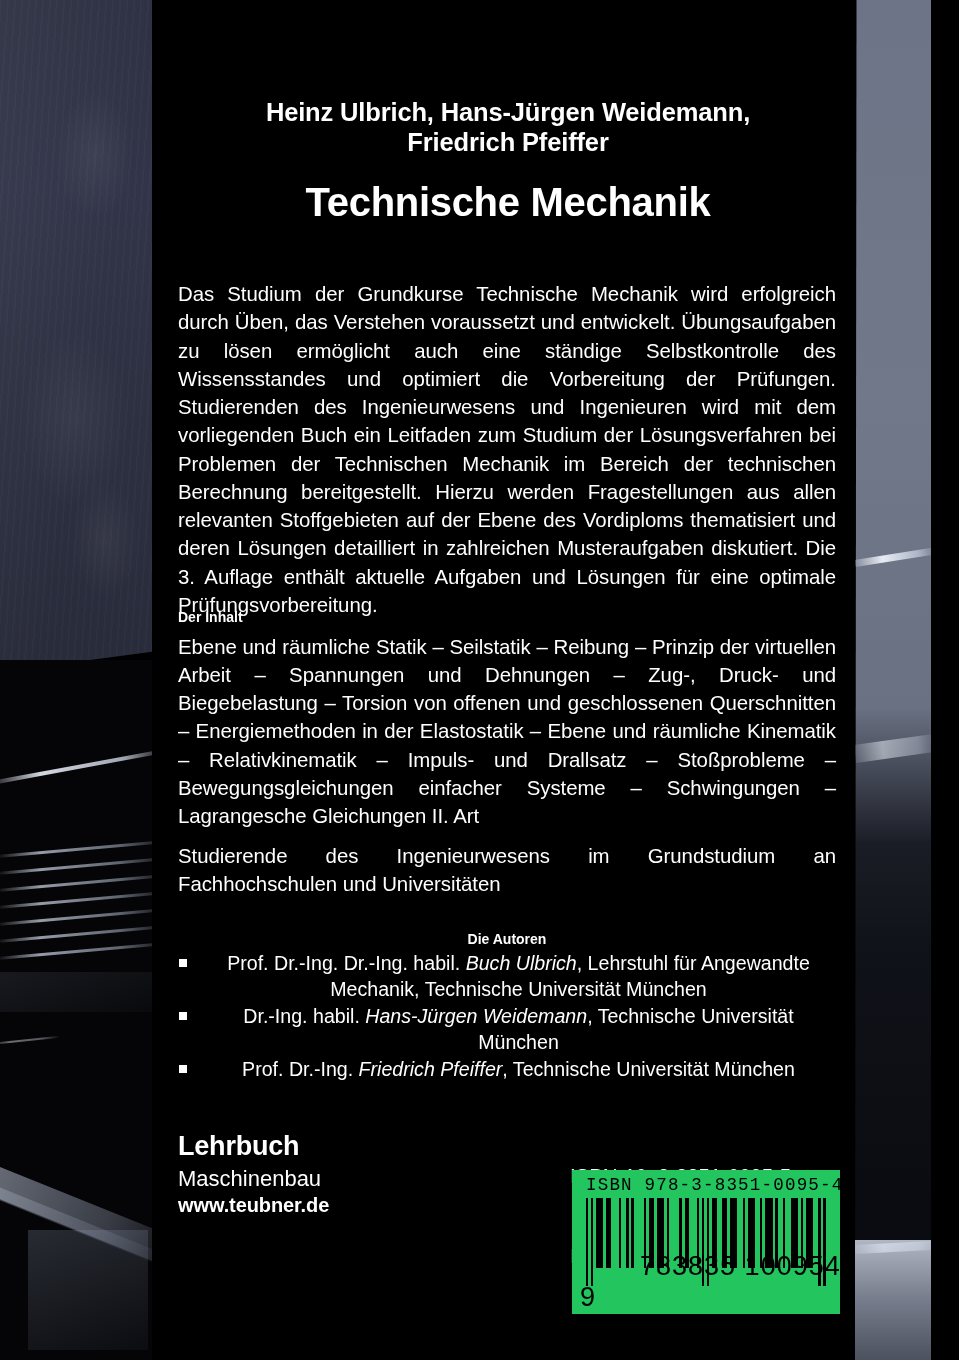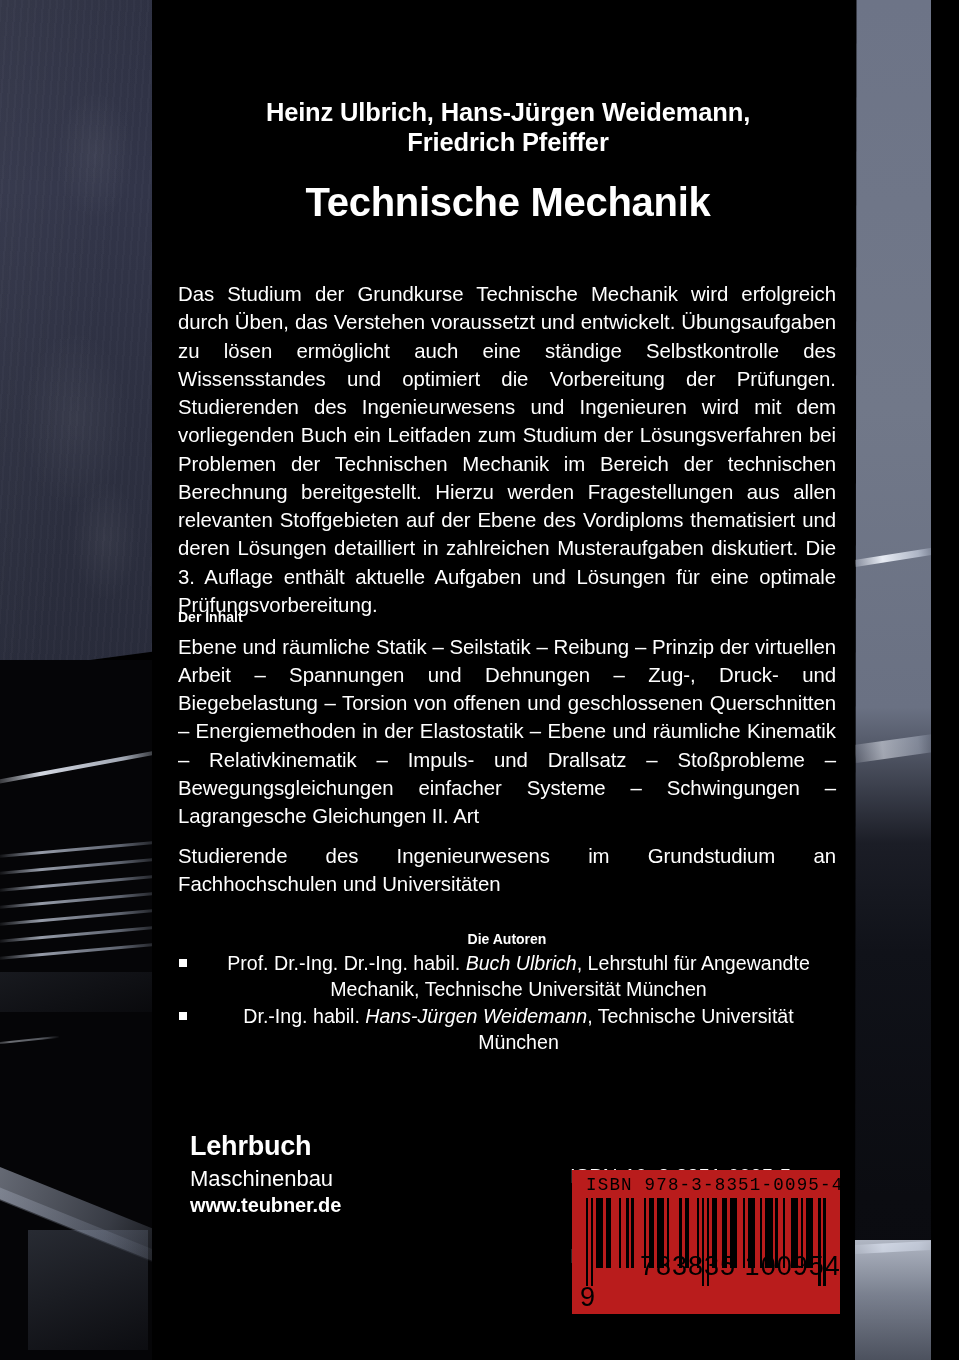--- a/index.html
+++ b/index.html
@@ -230,21 +230,21 @@
     height: 8px;
     background: #ffffff;
   }
   .author-list li em {
     font-style: italic;
   }
 
   
   .imprint {
     position: absolute;
-    left: 12px;
+    left: 0;
     top: 1130px;
   }
   .imprint .lehrbuch {
     font-size: 27px;
     font-weight: bold;
     letter-spacing: -0.2px;
     line-height: 1.2;
   }
   .imprint .maschinenbau {
     font-size: 22px;
@@ -268,21 +268,21 @@
   }
   .isbn-block .row { letter-spacing: -0.1px; }
 
   
   .barcode-box {
     position: absolute;
     left: 394px;
     top: 1170px;
     width: 268px;
     height: 144px;
-    background: #b91c1c;
+    background: #22c55e;
     box-sizing: border-box;
     padding: 5px 14px 4px 14px;
   }
   .barcode-isbn-line {
     font-family: "Liberation Mono", "DejaVu Sans Mono", monospace;
     font-size: 17.5px;
     color: #000;
     letter-spacing: 1.2px;
     text-align: center;
     line-height: 1.15;
@@ -376,20 +376,21 @@
 
     <div class="section" id="sec-ziel">
       <div class="section-body">Studierende des Ingenieurwesens im Grundstudium an Fachhochschulen und Universitäten</div>
     </div>
 
     <div class="section" id="sec-autoren">
       <div class="section-title">Die Autoren</div>
       <ul class="author-list" id="author-list">
           <li><span class="bullet"></span><span>Prof. Dr.-Ing. Dr.-Ing. habil. </span><em>Buch Ulbrich</em><span>, Lehrstuhl für Angewandte Mechanik, Technische Universität München</span></li>
           <li><span class="bullet"></span><span>Dr.-Ing. habil. </span><em>Hans-Jürgen Weidemann</em><span>, Technische Universität München</span></li>
+          <li><span class="bullet"></span><span>Prof. Dr.-Ing. </span><em>Friedrich Pfeiffer</em><span>, Technische Universität München</span></li>
         </ul>
     </div>
 
     <div class="imprint">
       <div class="lehrbuch">Lehrbuch</div>
       <div class="maschinenbau">Maschinenbau</div>
       <div class="url">www.teubner.de</div>
     </div>
 
     <div class="isbn-block">

